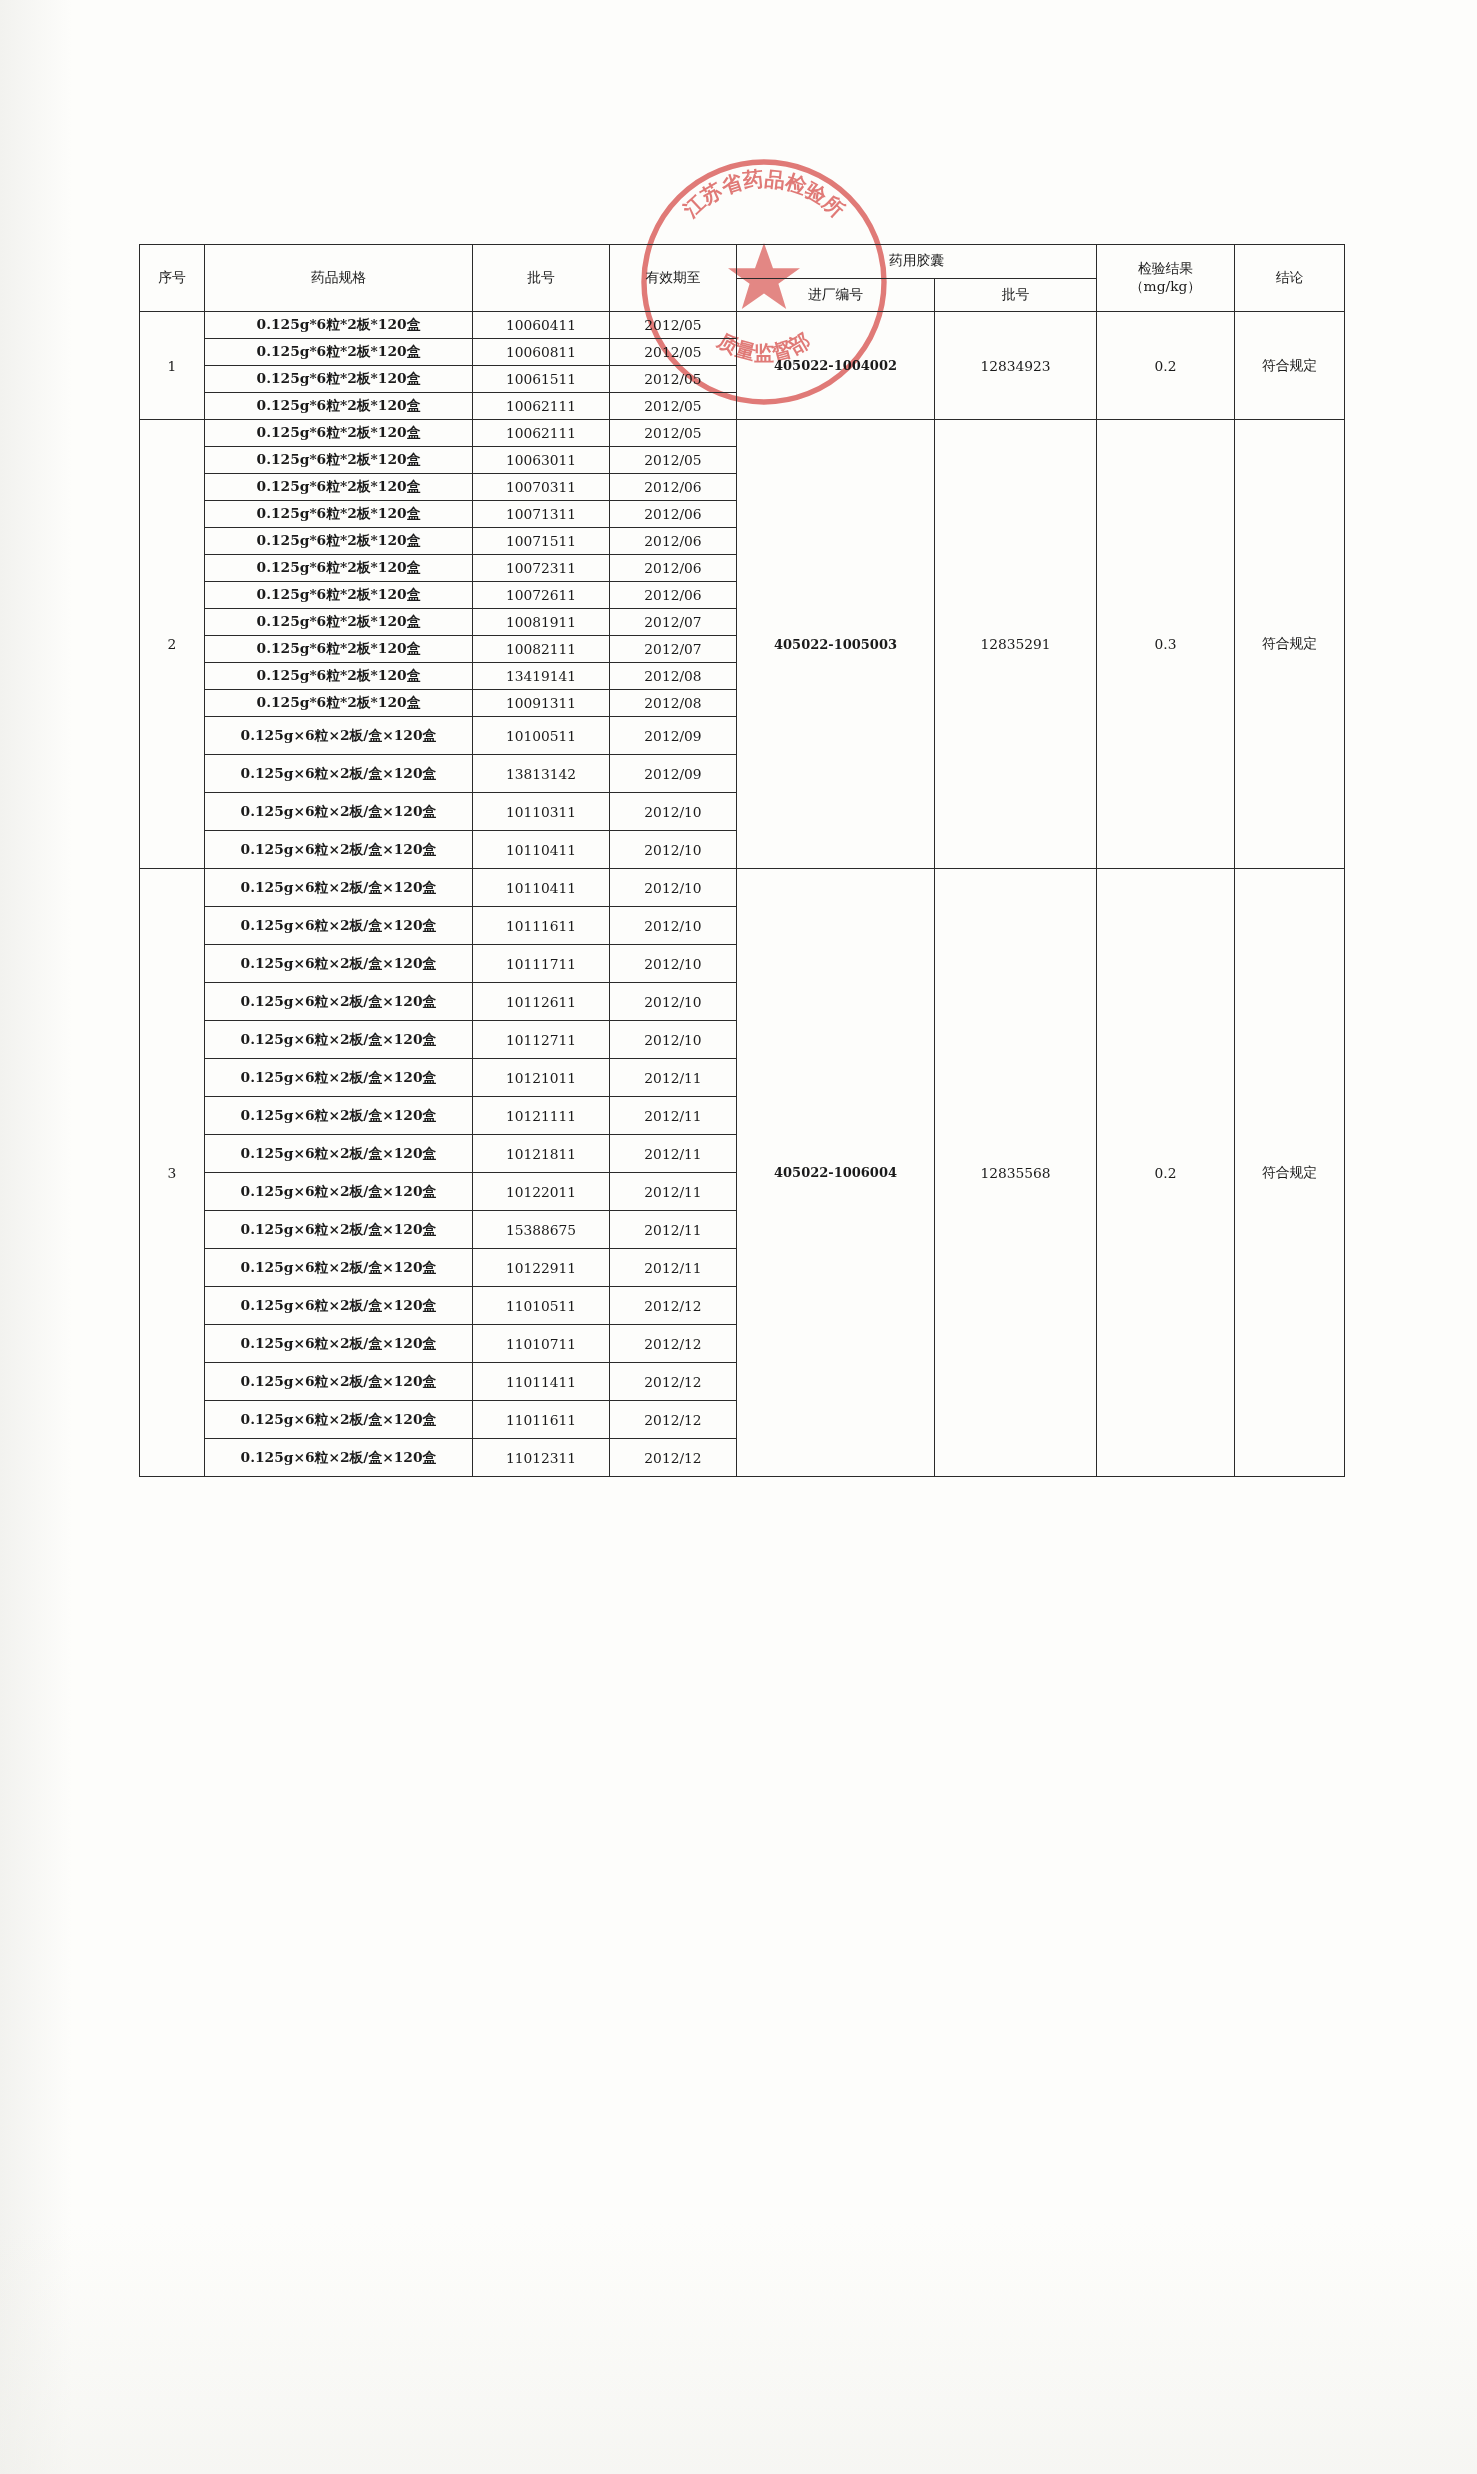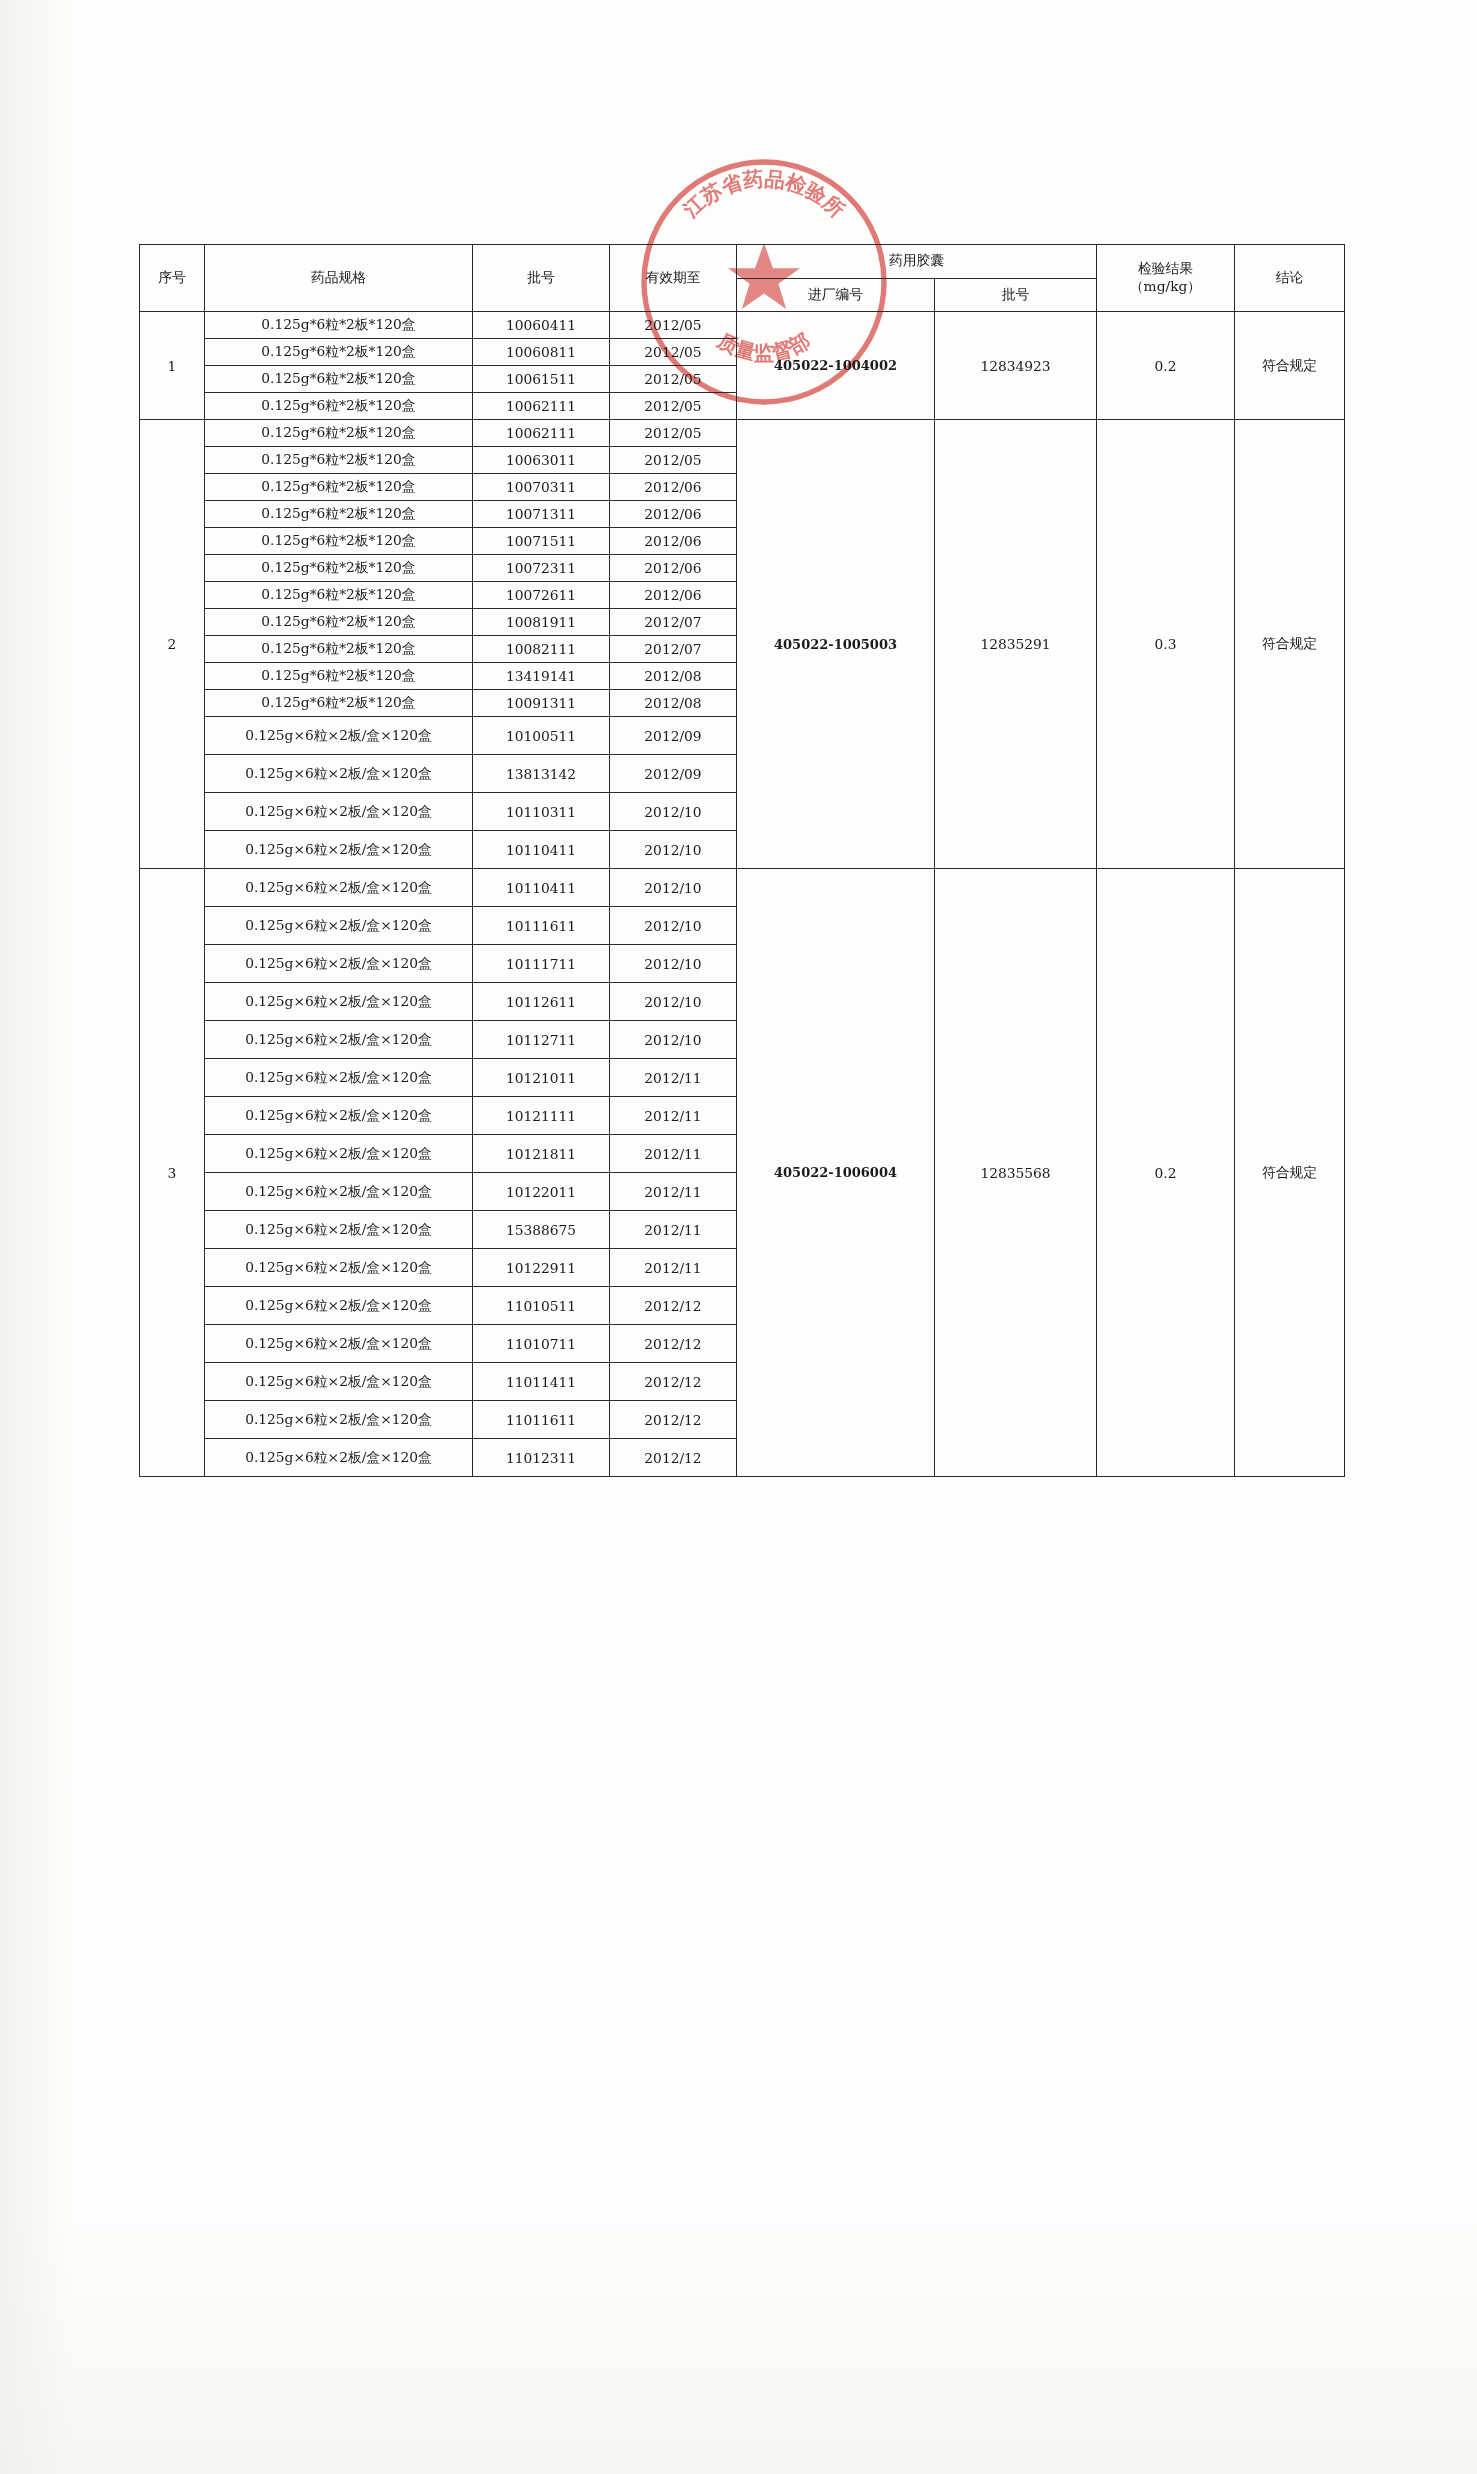--- a/index.html
+++ b/index.html
@@ -78,20 +78,21 @@
   th.hd-sub {
     font-size: 13.8px;
     height: 31px;
     font-weight: normal;
   }
   td.spec {
     height: 26px;
     font-size: 13px;
     letter-spacing: 0px;
     white-space: nowrap;
+    font-weight: bold;
   }
   td.spec.tall {
     height: 37px;
   }
   td.num { font-size: 13px; }
   td.seq {
     font-size: 15.6px;
   }
   td.merge {
     font-size: 15px;

